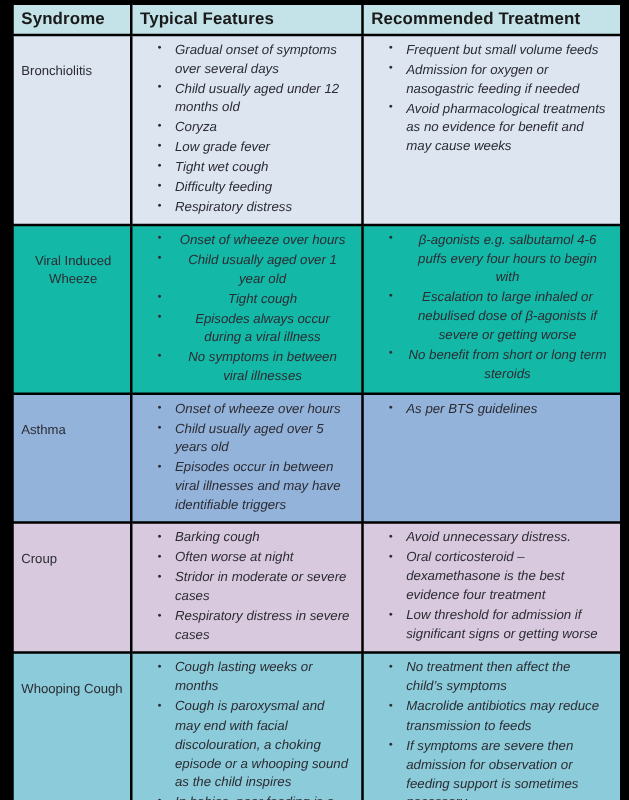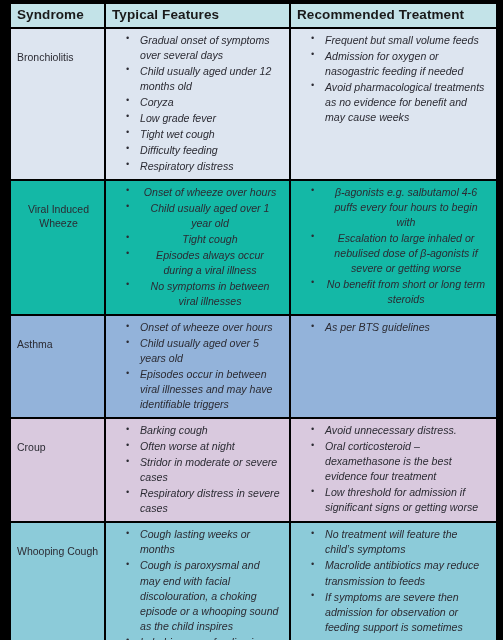--- a/index.html
+++ b/index.html
@@ -186,21 +186,21 @@
         <td class="syndrome-cell">Whooping Cough</td>
         <td class="list-cell">
           <ul class="feature-list">
             <li>Cough lasting weeks or months</li>
             <li>Cough is paroxysmal and may end with facial discolouration, a choking episode or a whooping sound as the child inspires</li>
             <li>In babies, poor feeding is a common feature.  The younger the child, the more they are at risk of apnoeas.</li>
           </ul>
         </td>
         <td class="list-cell">
           <ul class="feature-list">
-            <li>No treatment will feature the child’s symptoms</li>
+            <li>No treatment then affect the child’s symptoms</li>
             <li>Macrolide antibiotics may reduce transmission to feeds</li>
             <li>If symptoms are severe then admission for observation or feeding support is sometimes necessary</li>
           </ul>
         </td>
       </tr>
 
     </tbody>
   </table>
 </div>
 

